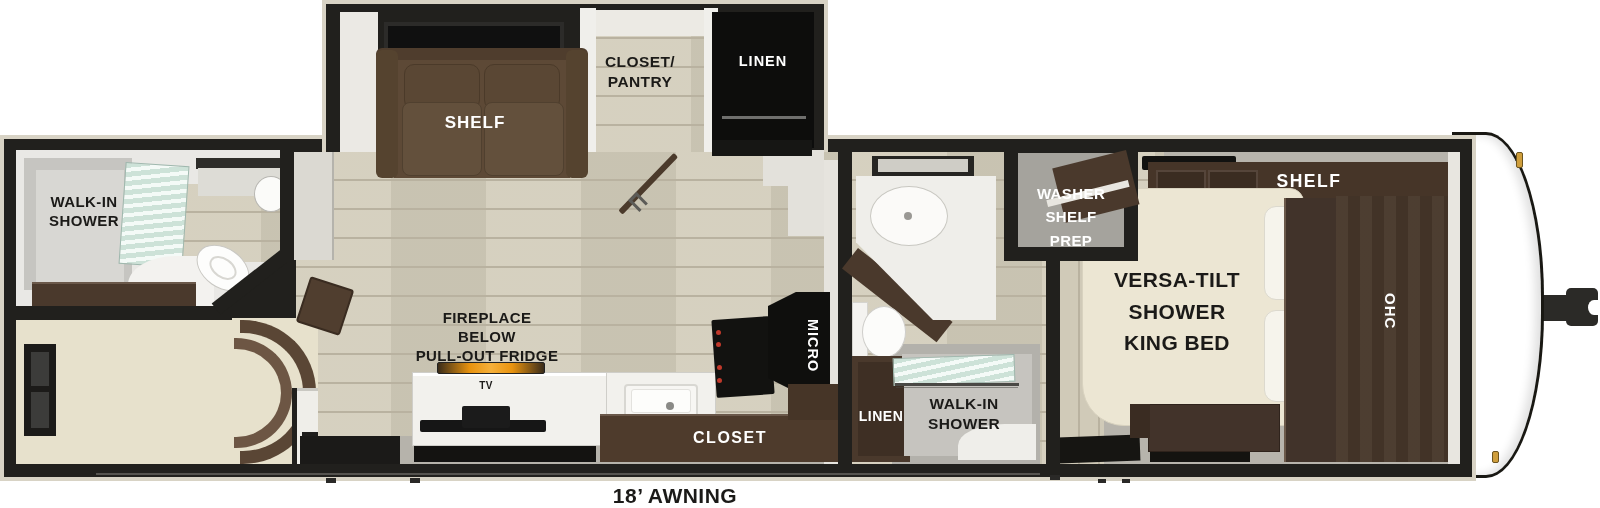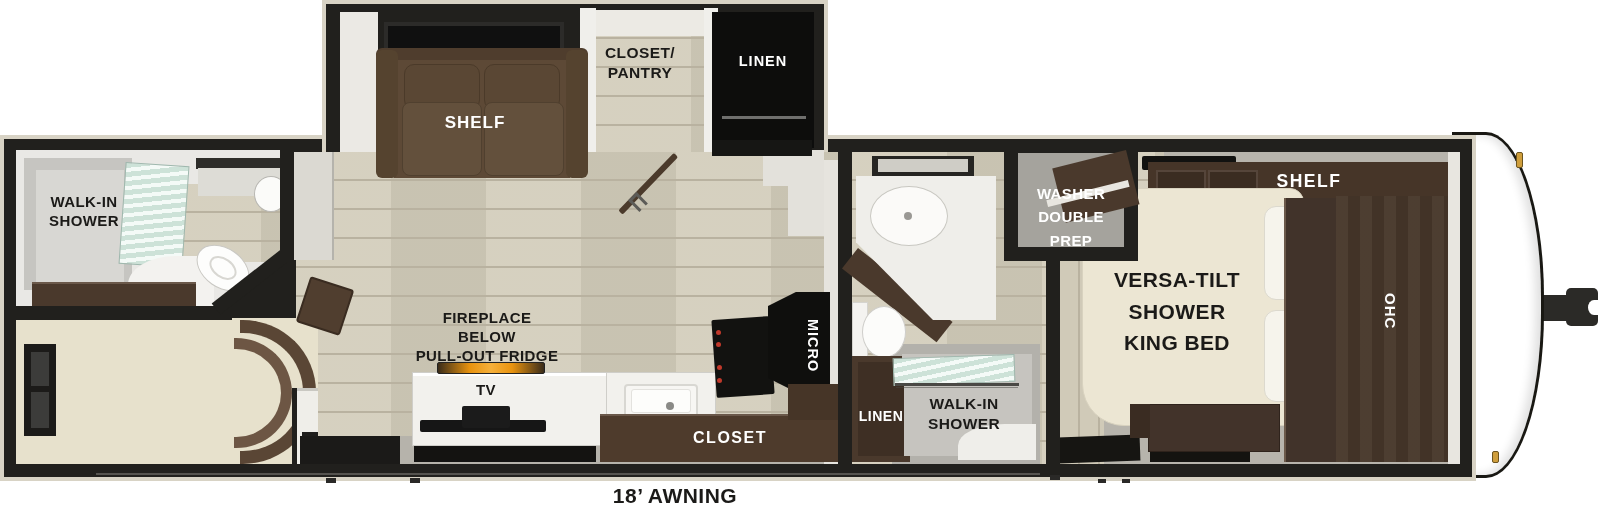--- a/index.html
+++ b/index.html
@@ -103,39 +103,39 @@
     <div class="abs" style="left:108px;top:16px;width:76px;height:46px;background:#5a4734;border:1px solid #4b3a29;border-radius:10px;"></div>
     <div class="abs" style="left:26px;top:54px;width:80px;height:74px;background:#63503c;border:1px solid #50402f;border-radius:8px;"></div>
     <div class="abs" style="left:108px;top:54px;width:80px;height:74px;background:#63503c;border:1px solid #50402f;border-radius:8px;"></div>
   </div>
   <div class="lbl w" style="left:425px;top:112px;width:100px;font-size:17px;letter-spacing:1px;">SHELF</div>
 
   <div class="abs" style="left:580px;top:8px;width:16px;height:144px;background:#f0efeb;z-index:7;"></div>
   <div class="abs wood" style="left:596px;top:10px;width:108px;height:142px;z-index:6;"></div>
   <div class="abs" style="left:596px;top:10px;width:108px;height:26px;background:#eceae4;z-index:7;"></div>
   <div class="abs" style="left:704px;top:8px;width:14px;height:144px;background:#f0efeb;z-index:7;"></div>
-  <div class="lbl" style="left:596px;top:43px;width:88px;font-size:15.5px;z-index:41;">CLOSET/
+  <div class="lbl" style="left:596px;top:52px;width:88px;font-size:15.5px;z-index:41;">CLOSET/
 PANTRY</div>
 
   <div class="abs" style="left:712px;top:12px;width:102px;height:136px;background:#0d0d0c;z-index:7;"></div>
   <div class="abs" style="left:722px;top:116px;width:84px;height:3px;background:#6f6f6d;z-index:8;"></div>
   <div class="abs" style="left:712px;top:140px;width:100px;height:16px;background:#161614;z-index:8;"></div>
   <div class="lbl w" style="left:712px;top:52px;width:102px;font-size:14.5px;letter-spacing:1px;">LINEN</div>
 
   <div class="abs" style="left:676px;top:152px;width:80px;height:6px;background:#4b3a2b;border-radius:2px;
               transform:rotate(134deg);transform-origin:left center;z-index:10;"></div>
   <div class="abs" style="left:630px;top:196px;width:16px;height:12px;border:3px solid #5c5b57;border-right:none;transform:rotate(45deg);z-index:10;"></div>
 
   <div class="abs" style="left:437px;top:362px;width:108px;height:12px;border:1px solid #222;border-radius:2px;
               background:linear-gradient(90deg,#3a2c1a,#e8930f 30%,#f6b03a 50%,#e8930f 70%,#3a2c1a);z-index:9;"></div>
   <div class="abs" style="left:412px;top:372px;width:196px;height:74px;background:#f2f1ed;border:1px solid #cfcec9;box-shadow:inset 0 3px 0 #ffffff;z-index:8;"></div>
   <div class="abs" style="left:606px;top:372px;width:110px;height:46px;background:#f2f1ed;border:1px solid #cfcec9;z-index:8;"></div>
   <div class="abs" style="left:420px;top:420px;width:126px;height:12px;background:#161616;border-radius:2px;z-index:9;"></div>
   <div class="abs" style="left:462px;top:406px;width:48px;height:22px;background:#1b1b1b;border-radius:2px;z-index:9;"></div>
-  <div class="lbl" style="left:450px;top:380px;width:72px;font-size:15px;">TV</div>
+  <div class="lbl" style="left:450px;top:380px;width:72px;font-size:10px;">TV</div>
   <div class="lbl" style="left:402px;top:308px;width:170px;font-size:15px;">FIREPLACE
 BELOW
 PULL-OUT FRIDGE</div>
   <div class="abs" style="left:624px;top:384px;width:74px;height:34px;background:#f7f6f3;border:2px solid #d8d7d2;border-radius:4px;z-index:9;"></div>
   <div class="abs" style="left:631px;top:389px;width:60px;height:24px;background:#fdfdfb;border:1px solid #e3e2de;border-radius:3px;z-index:9;"></div>
   <div class="abs" style="left:666px;top:402px;width:8px;height:8px;background:#8a8a86;border-radius:50%;z-index:10;"></div>
 
   <div class="abs" style="left:714px;top:318px;width:58px;height:78px;background:#121210;border-radius:2px;transform:rotate(-4deg);z-index:9;"></div>
   <div class="abs" style="left:716px;top:330px;width:5px;height:5px;background:#c0392b;border-radius:50%;z-index:10;"></div>
   <div class="abs" style="left:716px;top:342px;width:5px;height:5px;background:#c0392b;border-radius:50%;z-index:10;"></div>
@@ -176,21 +176,21 @@
   <div class="abs" style="left:895px;top:383px;width:124px;height:3px;background:#4a4945;z-index:12;
               box-shadow:0 3px 0 -1px rgba(70,70,66,.5);"></div>
   <div class="lbl" style="left:906px;top:394px;width:116px;font-size:15.5px;z-index:41;">WALK-IN
 SHOWER</div>
 
   <div class="abs" style="left:1004px;top:139px;width:134px;height:122px;background:#21201d;z-index:12;"></div>
   <div class="abs" style="left:1018px;top:153px;width:106px;height:94px;background:#a5a39d;z-index:13;"></div>
   <div class="abs" style="left:1050px;top:150px;width:76px;height:56px;background:#4a392c;transform:rotate(-14deg);transform-origin:right top;z-index:14;"></div>
   <div class="abs" style="left:1046px;top:190px;width:84px;height:7px;background:#e8e6e0;transform:rotate(-14deg);z-index:15;"></div>
   <div class="lbl w" style="left:1010px;top:182px;width:122px;font-size:15px;line-height:1.55;z-index:41;">WASHER
-DOUBLE
+SHELF
 PREP</div>
 
   <div class="abs" style="left:1046px;top:250px;width:14px;height:214px;background:#21201d;z-index:12;"></div>
 
   <div class="abs" style="left:1142px;top:156px;width:94px;height:14px;background:#121210;border-radius:2px;z-index:8;"></div>
   <div class="abs" style="left:1148px;top:162px;width:300px;height:58px;background:#463528;z-index:9;"></div>
   <div class="abs" style="left:1156px;top:170px;width:50px;height:50px;background:#3a2c21;border:2px solid #55453a;z-index:10;"></div>
   <div class="abs" style="left:1208px;top:170px;width:50px;height:50px;background:#3a2c21;border:2px solid #55453a;z-index:10;"></div>
   <div class="lbl w" style="left:1244px;top:170px;width:130px;font-size:17.5px;letter-spacing:1.5px;z-index:41;">SHELF</div>
   <div class="abs" style="left:1112px;top:198px;width:42px;height:30px;background:#3f3126;

